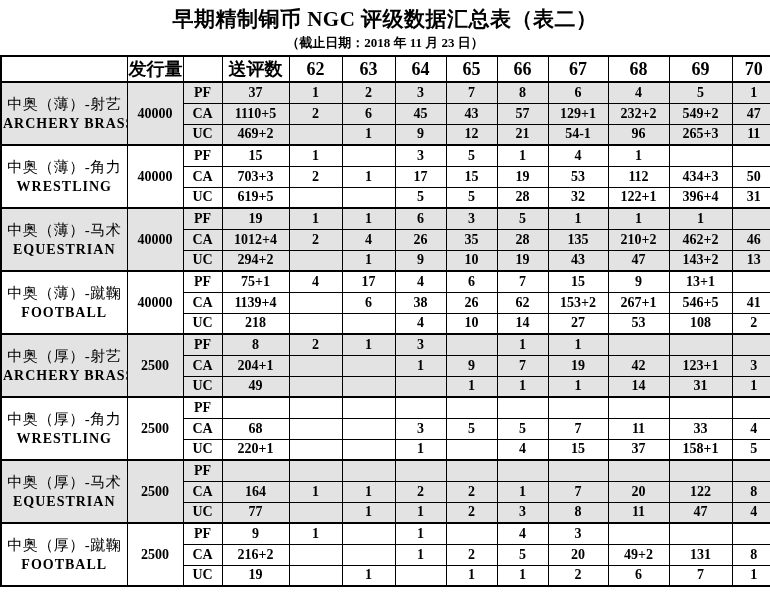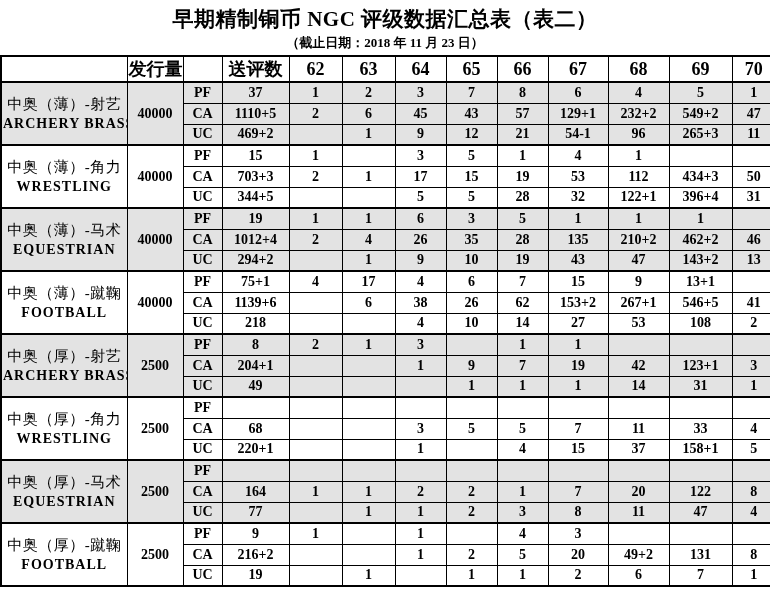--- a/index.html
+++ b/index.html
@@ -176,21 +176,21 @@
           <td>17</td>
           <td>15</td>
           <td>19</td>
           <td>53</td>
           <td>112</td>
           <td>434+3</td>
           <td>50</td>
         </tr>
         <tr>
           <td class="grade-cell">UC</td>
-          <td>344+5</td>
+          <td>619+5</td>
           <td></td>
           <td></td>
           <td>5</td>
           <td>5</td>
           <td>28</td>
           <td>32</td>
           <td>122+1</td>
           <td>396+4</td>
           <td>31</td>
         </tr>
@@ -251,21 +251,21 @@
           <td>4</td>
           <td>6</td>
           <td>7</td>
           <td>15</td>
           <td>9</td>
           <td>13+1</td>
           <td></td>
         </tr>
         <tr>
           <td class="grade-cell">CA</td>
-          <td>1139+6</td>
+          <td>1139+4</td>
           <td></td>
           <td>6</td>
           <td>38</td>
           <td>26</td>
           <td>62</td>
           <td>153+2</td>
           <td>267+1</td>
           <td>546+5</td>
           <td>41</td>
         </tr>

